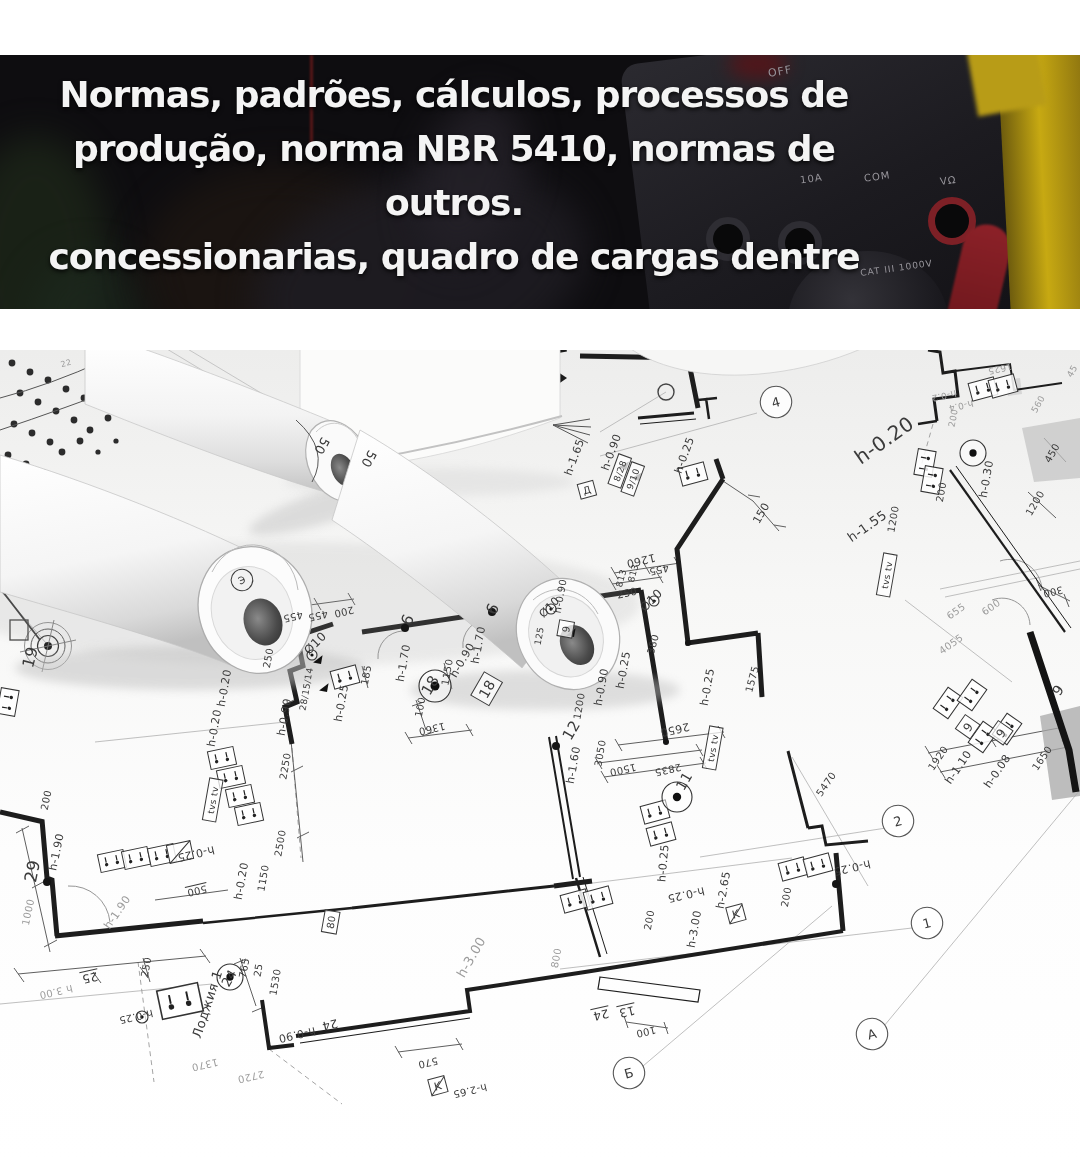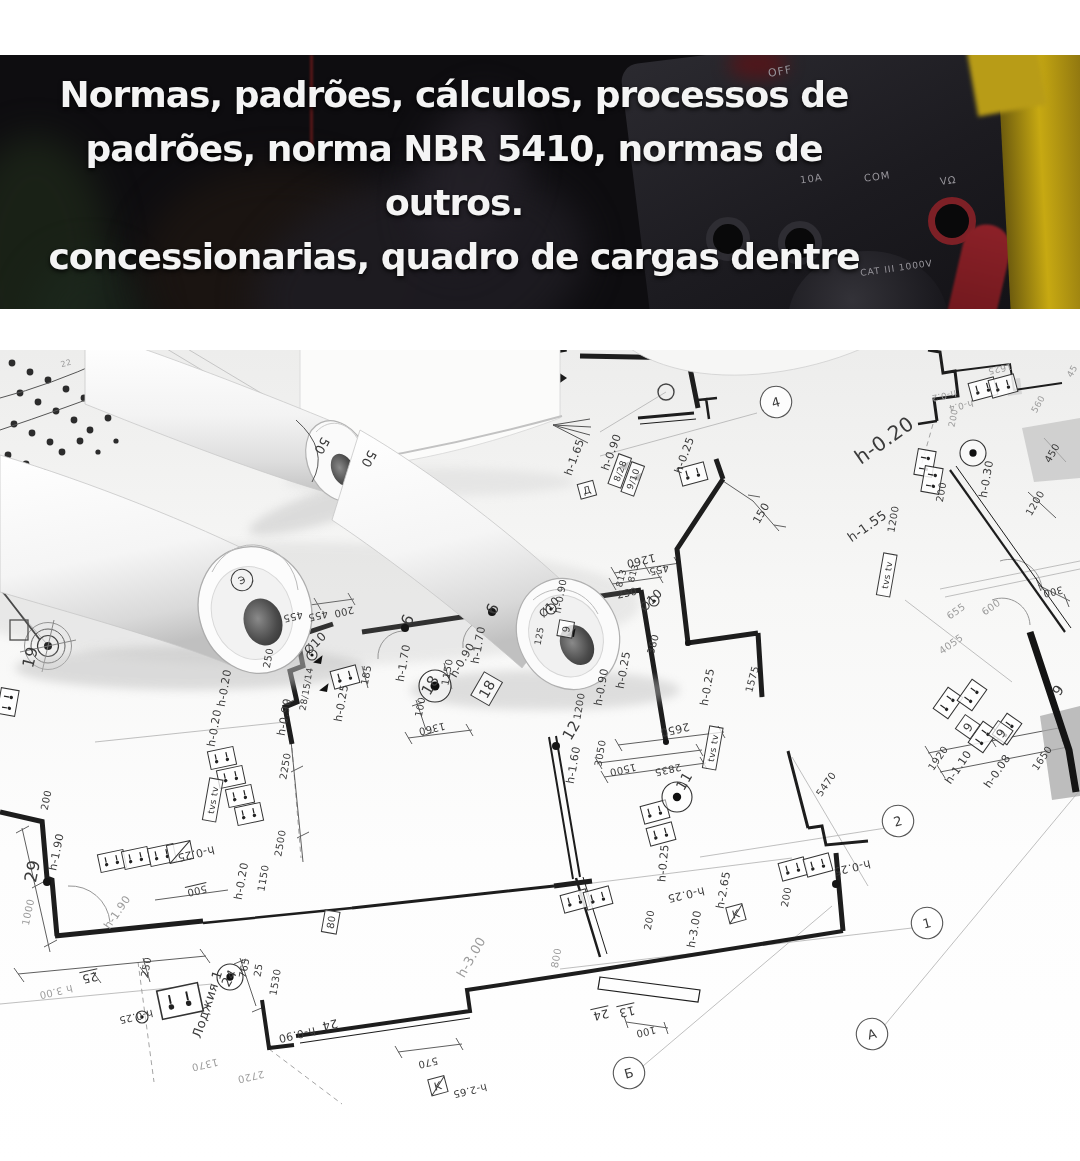--- a/index.html
+++ b/index.html
@@ -64,21 +64,21 @@
         <span class="mlabel" style="left: 768px; top: 10px; font-size: 11px; transform: rotate(-10deg);">OFF</span>
         <span class="mlabel" style="left: 800px; top: 118px; font-size: 10px; transform: rotate(-8deg);">10A</span>
         <span class="mlabel" style="left: 864px; top: 116px; font-size: 10px; transform: rotate(-8deg);">COM</span>
         <span class="mlabel" style="left: 940px; top: 120px; font-size: 10px; transform: rotate(-8deg);">VΩ</span>
         <span class="mlabel" style="left: 860px; top: 208px; font-size: 9px; transform: rotate(-8deg);">CAT III 1000V</span>
       </div>
   </div>
 
   <div class="headline">
     <div>Normas, padrões, cálculos, processos de</div>
-    <div>padrões, norma NBR 5410, normas de</div>
+    <div>produção, norma NBR 5410, normas de</div>
     <div>outros.</div>
     <div>concessionarias, quadro de cargas dentre</div>
   </div>
 
   <div class="blueprint">
   <svg viewBox="0 350 1080 811" width="1080" height="811">
     <defs>
       <linearGradient id="bgG" x1="0" y1="350" x2="0" y2="1161" gradientUnits="userSpaceOnUse">
         <stop offset="0" stop-color="#ededec"></stop>
             <stop offset="0.3" stop-color="#f7f7f6"></stop>

